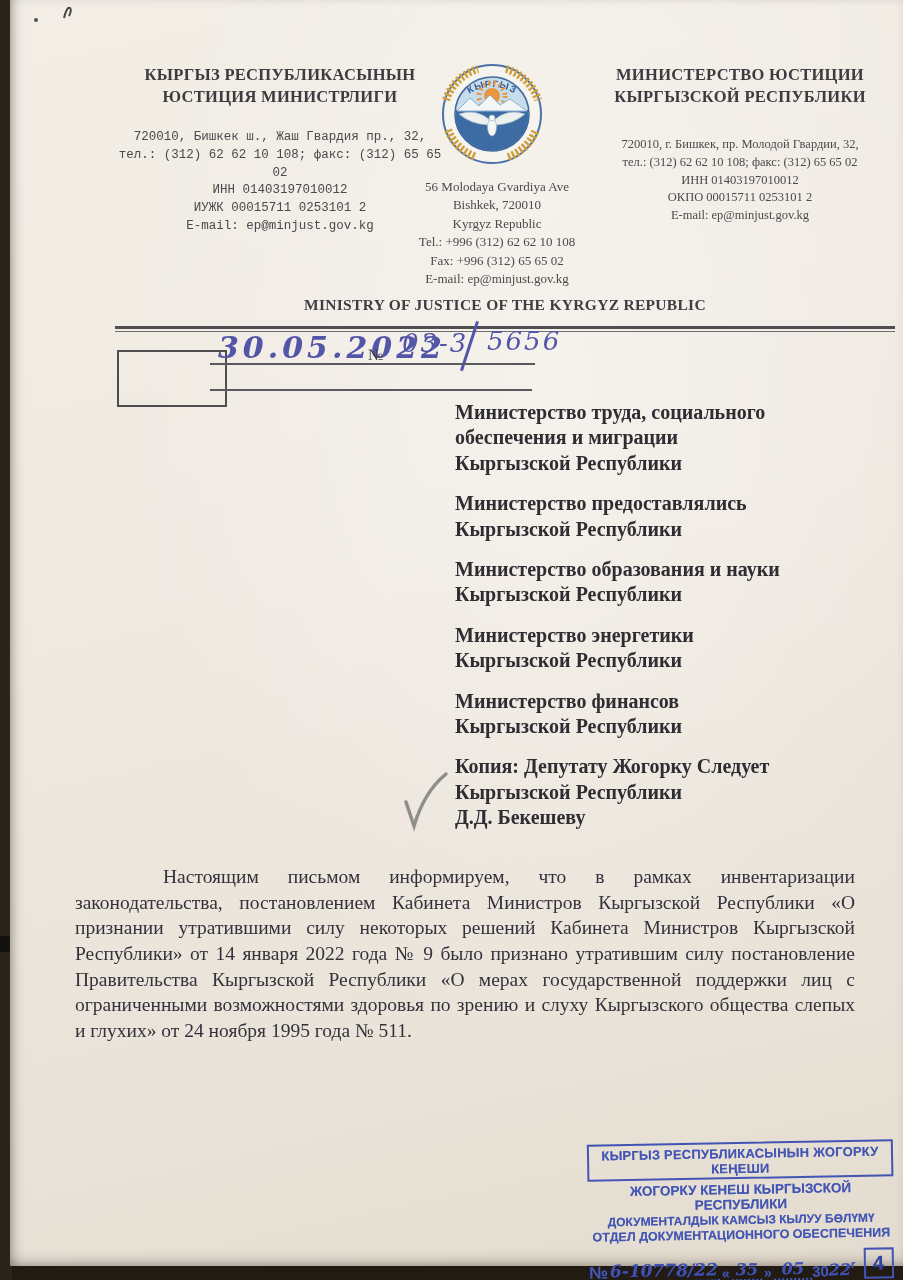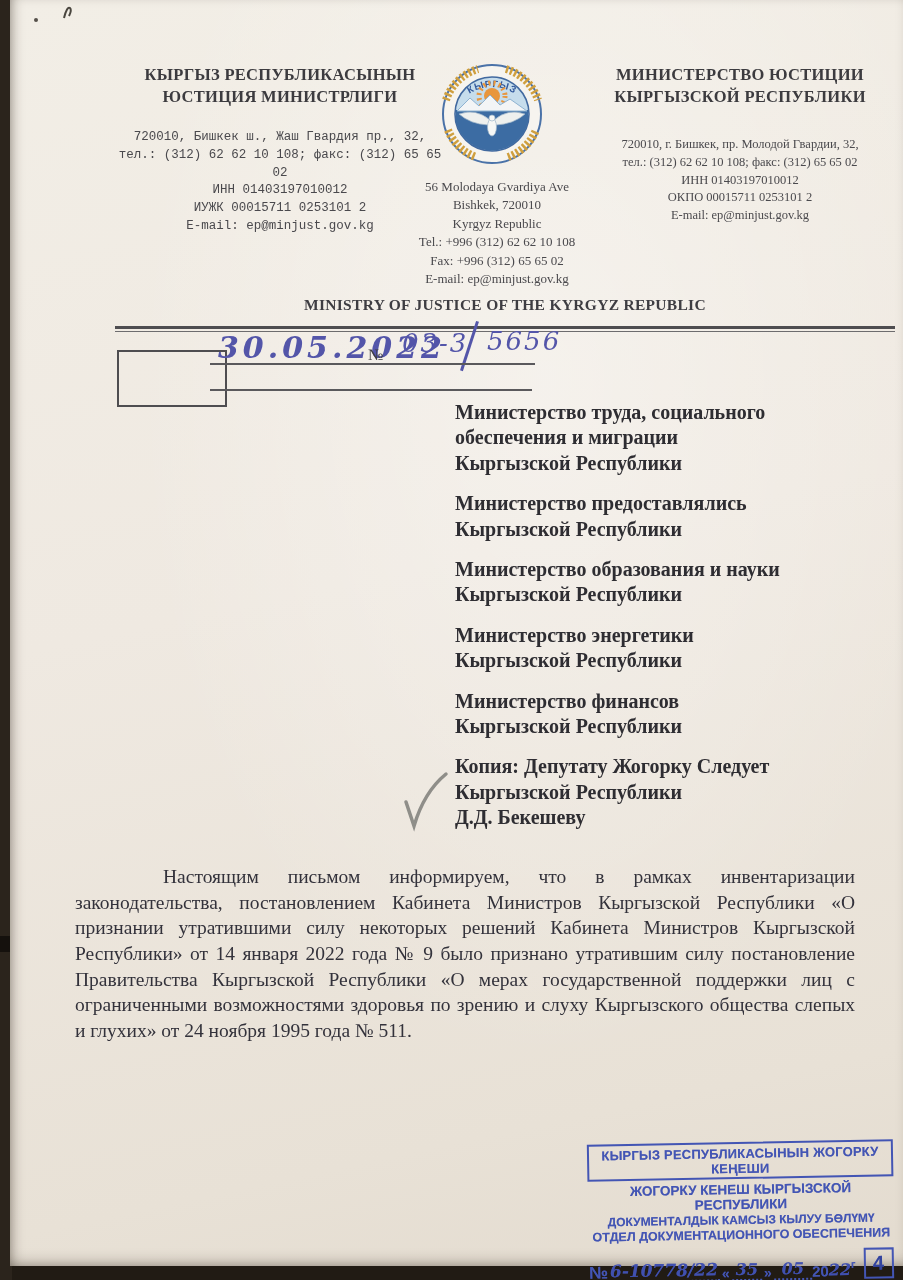--- a/index.html
+++ b/index.html
@@ -182,21 +182,21 @@
       <div class="l2">ЖОГОРКУ КЕНЕШ КЫРГЫЗСКОЙ РЕСПУБЛИКИ</div>
       <div class="l3">ДОКУМЕНТАЛДЫК КАМСЫЗ КЫЛУУ БӨЛҮМҮ</div>
       <div class="l4">ОТДЕЛ ДОКУМЕНТАЦИОННОГО ОБЕСПЕЧЕНИЯ</div>
       <div class="refrow">
         <span style="font-size:17px;">№</span>
         <span class="stamp-hand dotted" style="font-size:17px;padding:0 2px;">6-10778/22</span>
         <span style="font-size:14px;padding:0 2px;">«</span>
         <span class="stamp-hand dotted" style="font-size:16px;padding:0 4px;">35</span>
         <span style="font-size:14px;padding:0 2px;">»</span>
         <span class="stamp-hand dotted" style="font-size:16px;padding:0 8px;">05</span>
-        <span style="font-size:15px;">20</span>
+        <span style="font-size:15px;">30</span>
         <span class="stamp-hand" style="font-size:16px;">22</span>
         <span style="font-size:11px;align-self:center;">г</span>
         <span class="pagebox" style="margin-left:8px;">4</span>
       </div>
     </div>
 
   </div>
 </div>
 
 </body></html>

